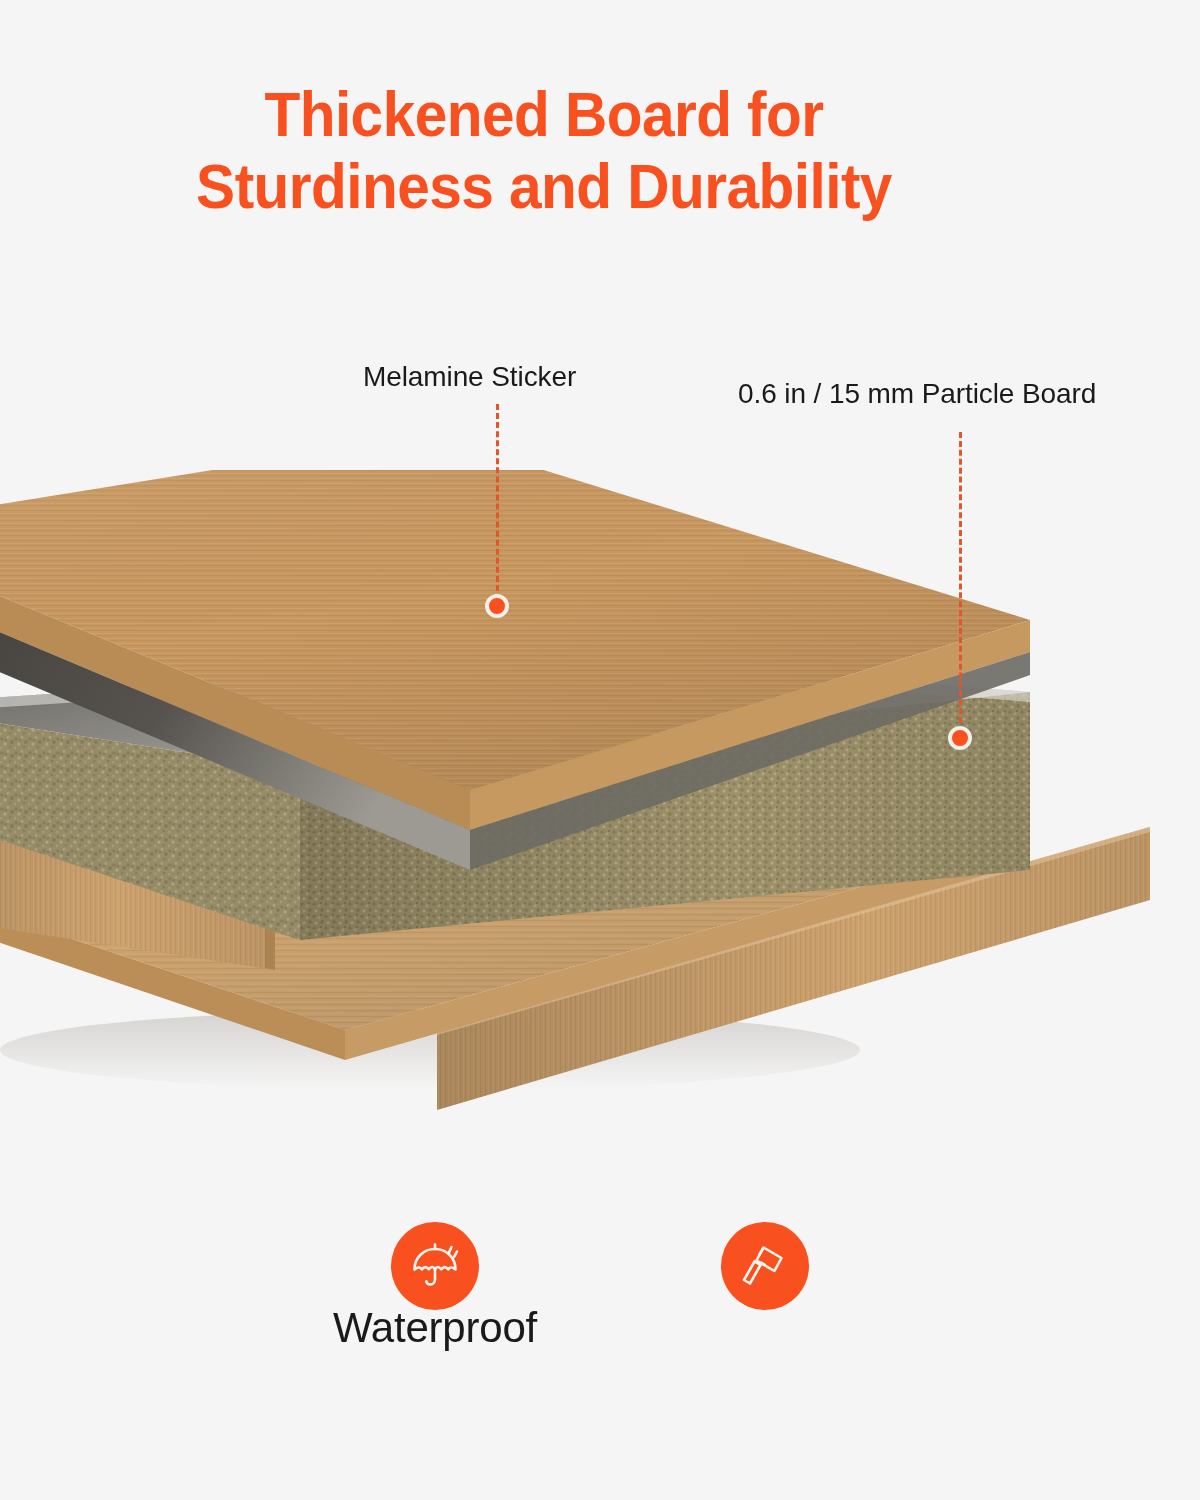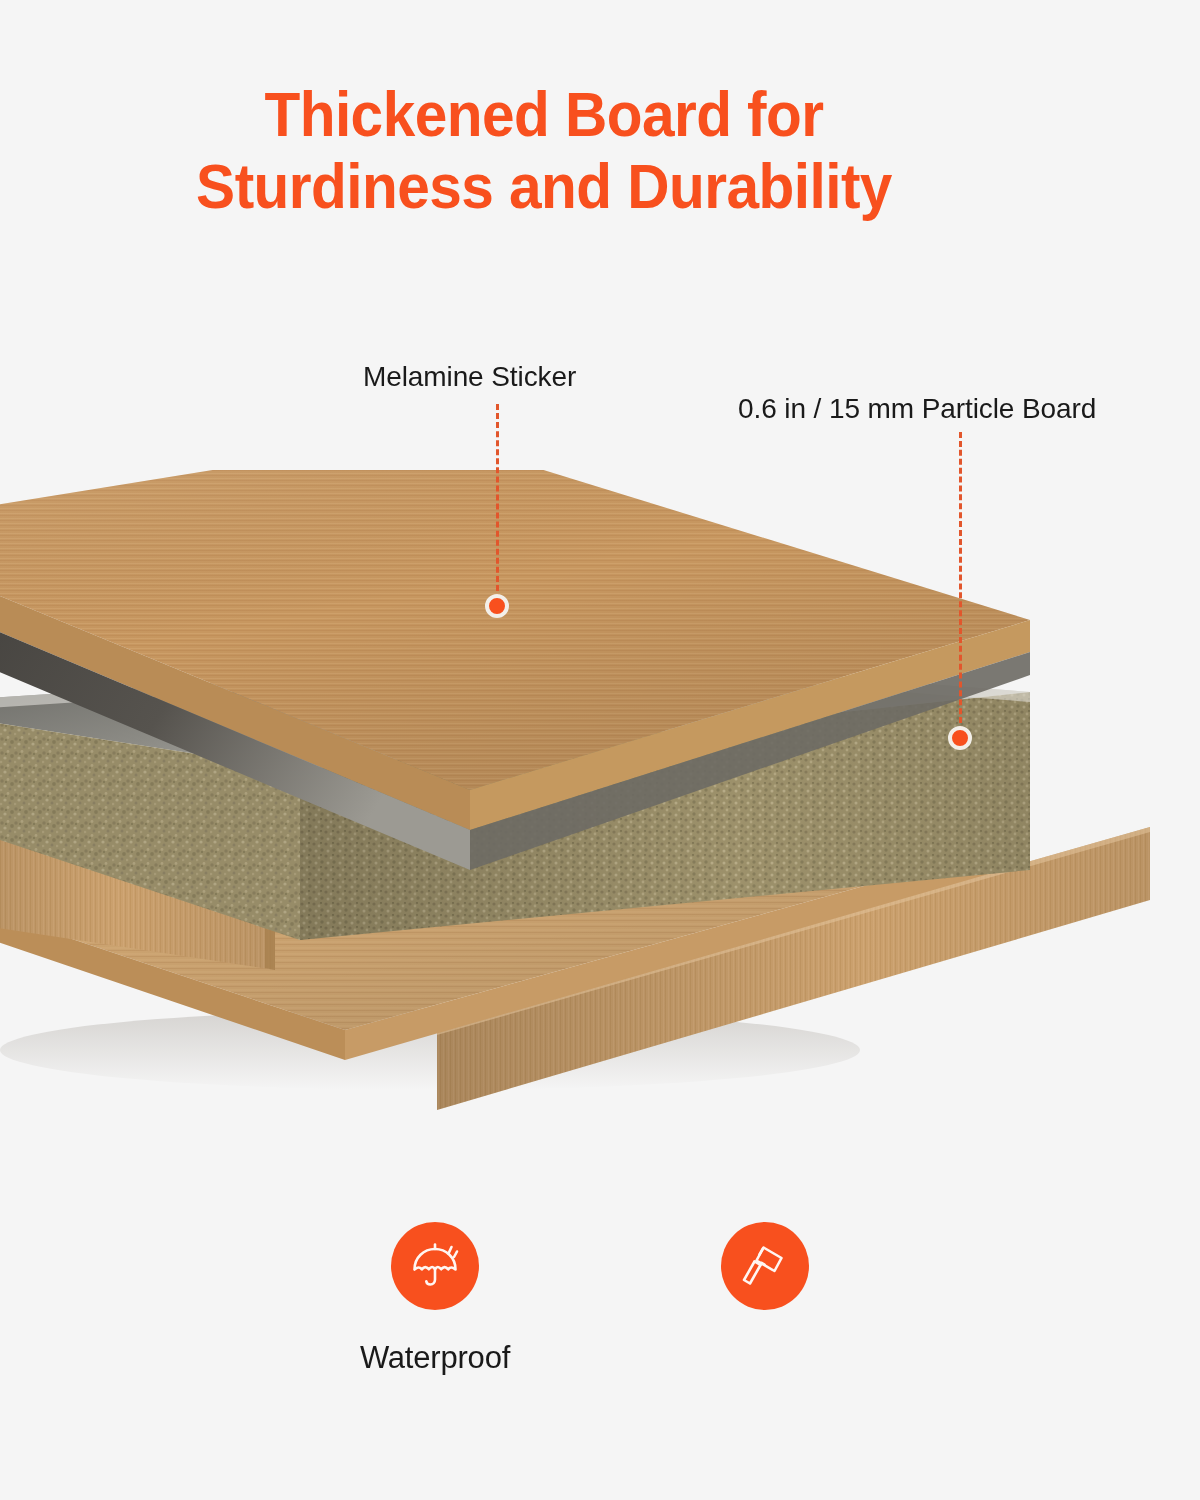--- a/index.html
+++ b/index.html
@@ -50,21 +50,21 @@
   .callout-label {
     position: absolute;
     color: #1a1a1a;
     font-size: 28px;
     line-height: 34px;
     font-weight: 400;
     white-space: nowrap;
     letter-spacing: -0.1px;
   }
   .callout-label.melamine { left: 363px; top: 360px; }
-  .callout-label.particle { left: 738px; top: 392px; }
+  .callout-label.particle { left: 738px; top: 377px; }
 
   .leader {
     position: absolute;
     width: 0;
     border-left: 3px dashed #e2562c;
   }
   .leader.melamine { left: 496px; top: 404px; height: 196px; }
   .leader.particle { left: 959px; top: 432px; height: 300px; }
 
   .leader-dot {
@@ -110,23 +110,22 @@
     width: 88px;
     height: 88px;
     border-radius: 50%;
     background: #f8501e;
     display: flex;
     align-items: center;
     justify-content: center;
   }
   .feature-icon svg { display: block; }
   .feature-label {
-    margin-top: 30px;
     color: #1a1a1a;
-    font-size: 31px;
+    font-size: 42px;
     line-height: 36px;
     font-weight: 400;
     white-space: nowrap;
     letter-spacing: -0.2px;
   }
 </style>
 </head>
 <body>
 
 <div class="page">

